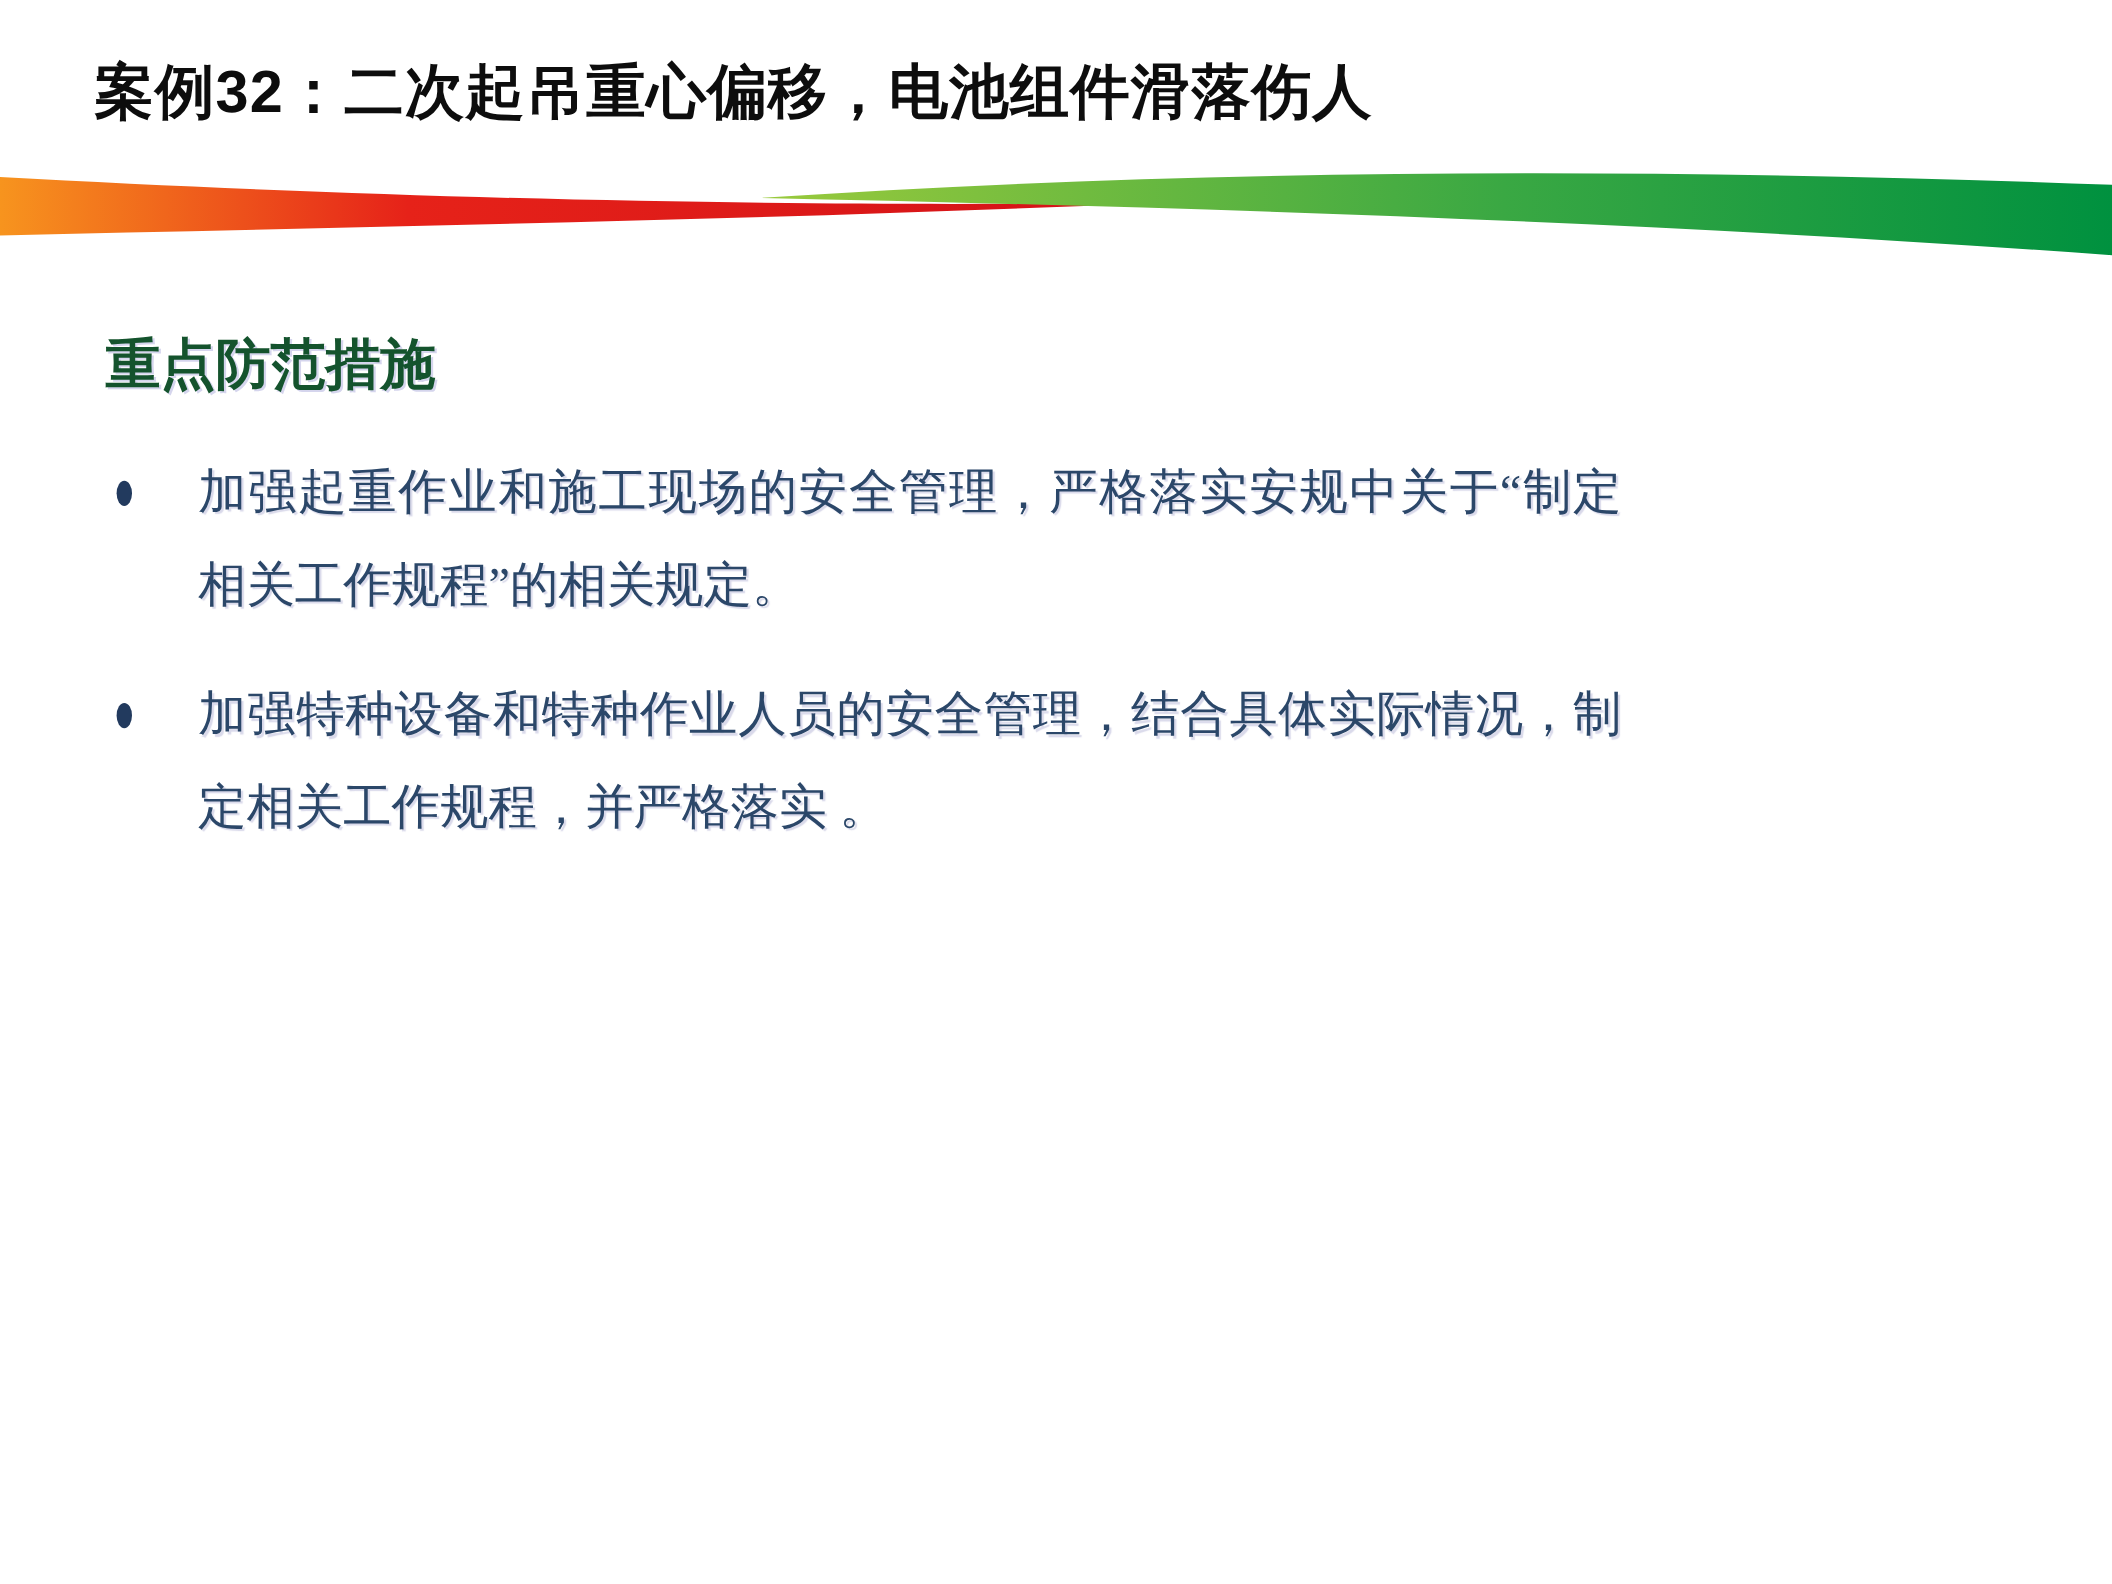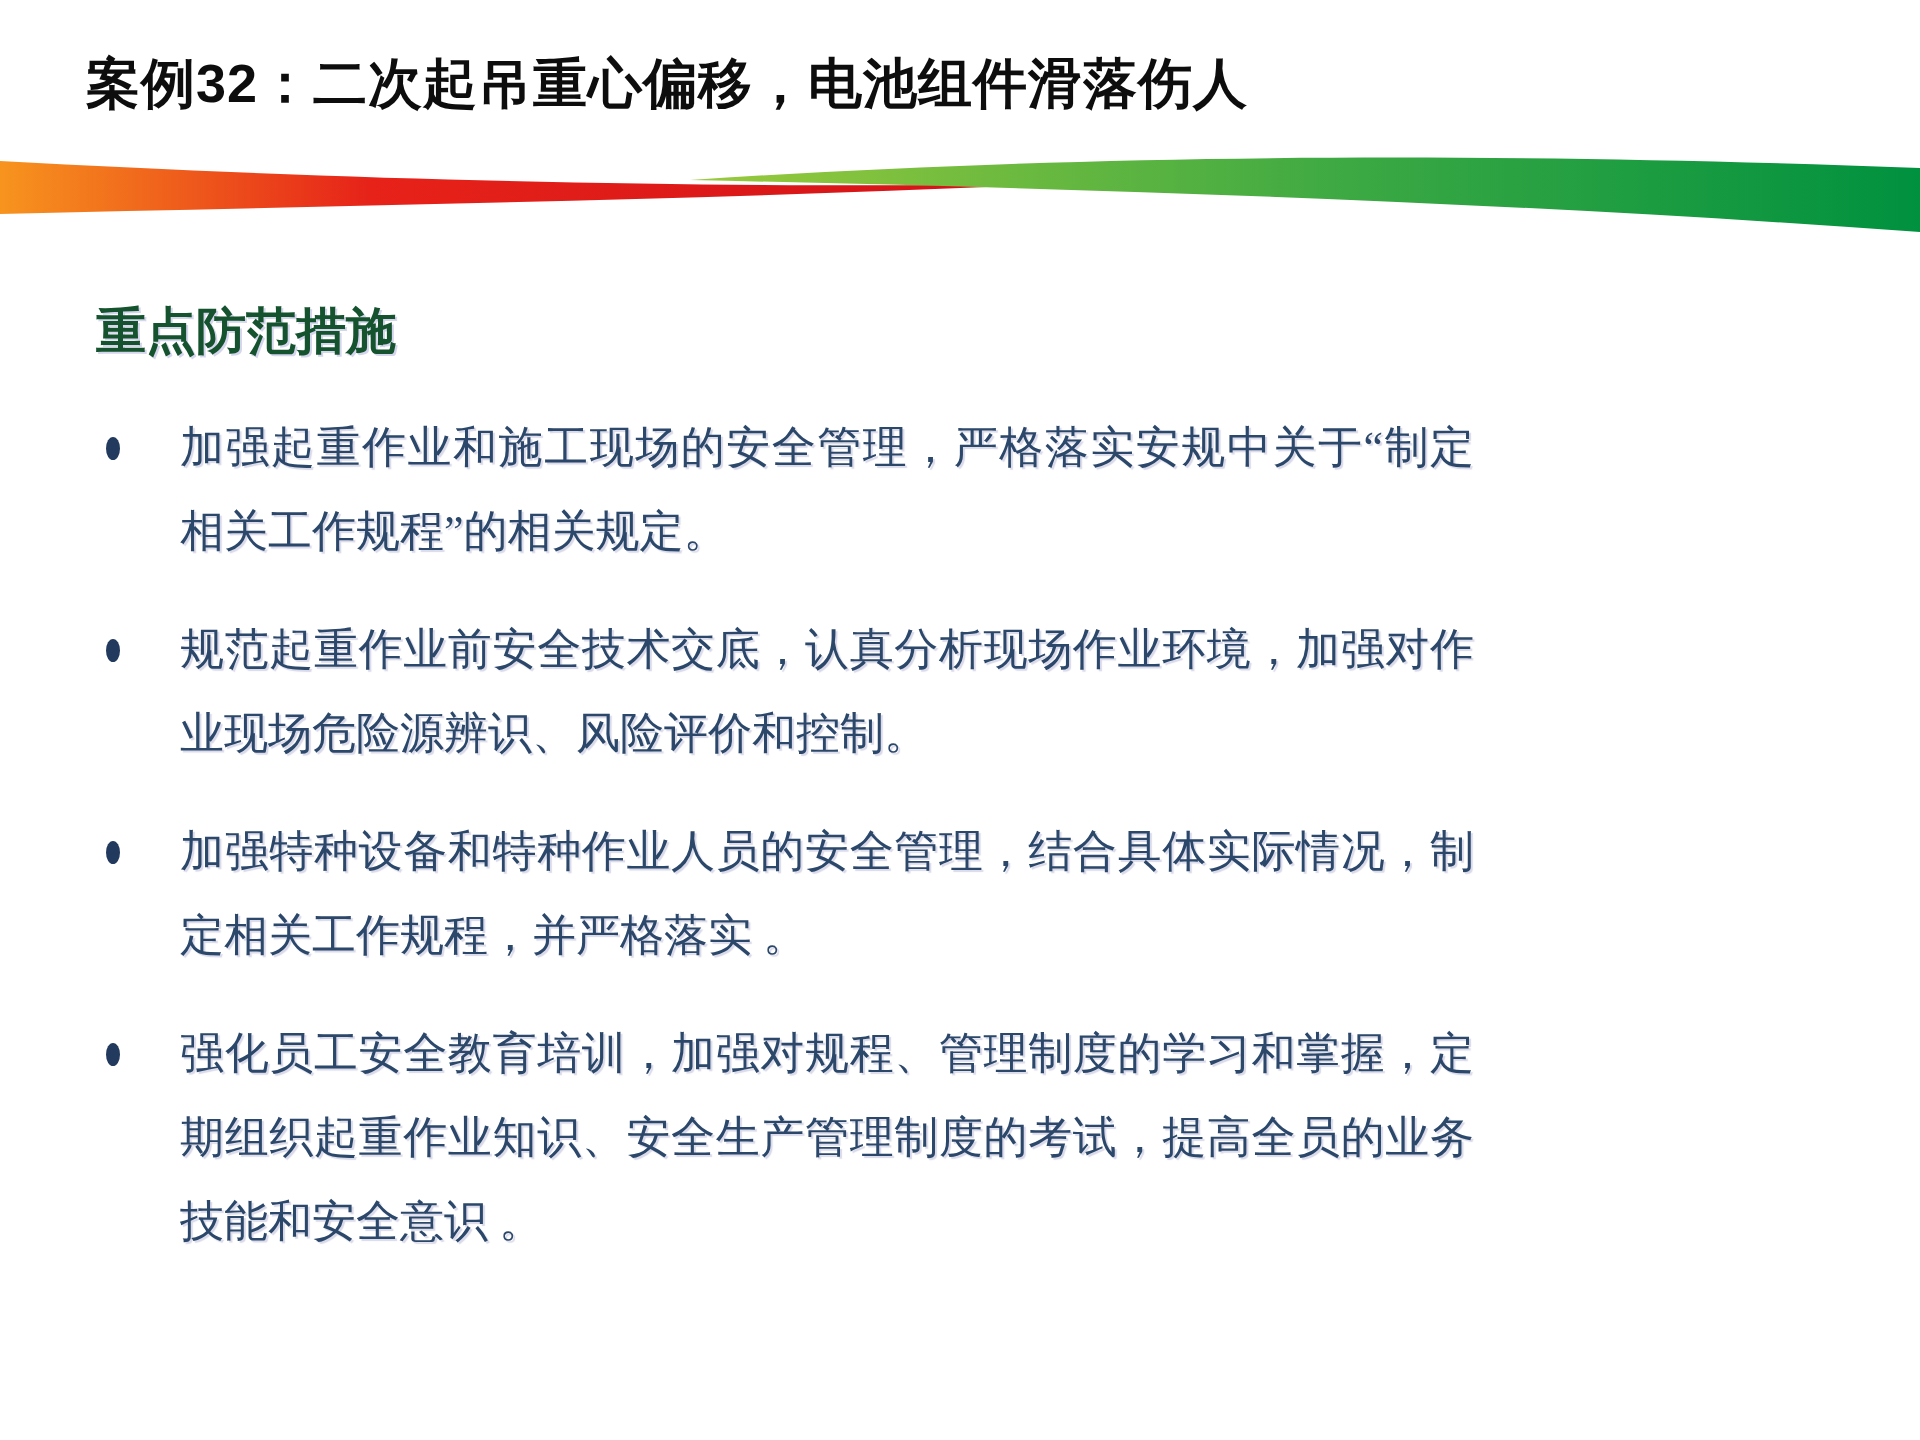--- a/index.html
+++ b/index.html
@@ -85,26 +85,18 @@
 
   <h2 class="heading">重点防范措施</h2>
 
   <ul class="bullets">
     <li>
       <span class="dot"></span>
       <span>加强起重作业和施工现场的安全管理，严格落实安规中关于“制定相关工作规程”的相关规定。</span>
     </li>
     <li>
       <span class="dot"></span>
-      <span>规范起重作业前安全技术交底，认真分析现场作业环境，加强对作业现场危险源辨识、风险评价和控制。</span>
-    </li>
-    <li>
-      <span class="dot"></span>
       <span>加强特种设备和特种作业人员的安全管理，结合具体实际情况，制定相关工作规程，并严格落实 。</span>
-    </li>
-    <li>
-      <span class="dot"></span>
-      <span>强化员工安全教育培训，加强对规程、管理制度的学习和掌握，定期组织起重作业知识、安全生产管理制度的考试，提高全员的业务技能和安全意识 。</span>
     </li>
   </ul>
 
 
 </div>
 
 </body></html>

